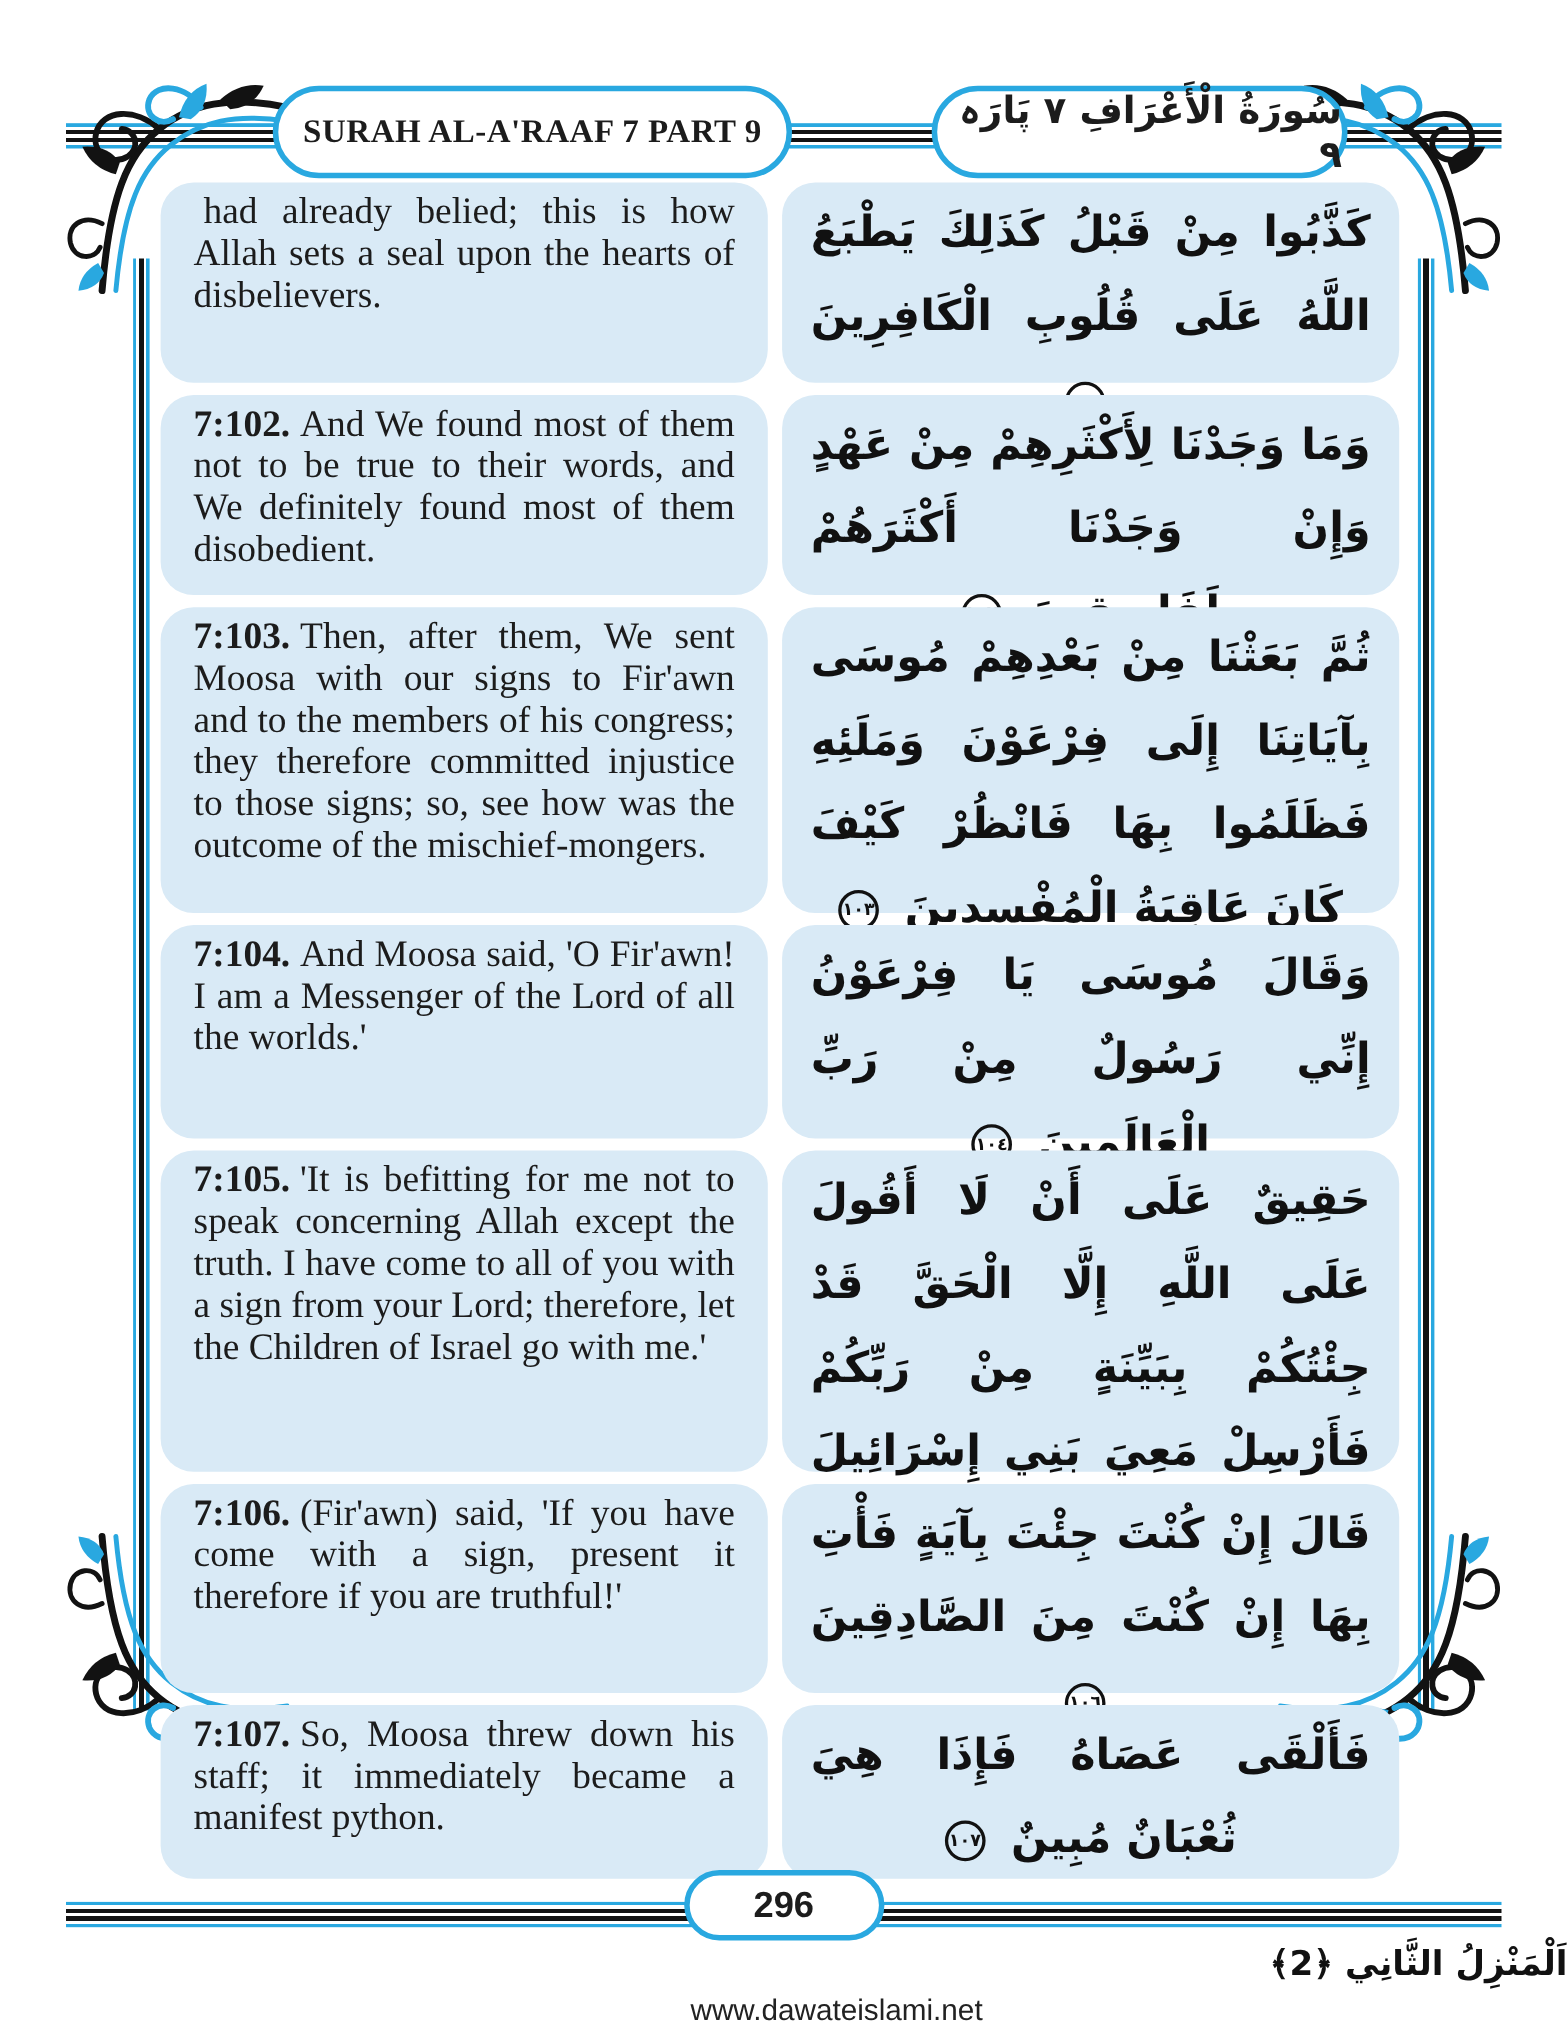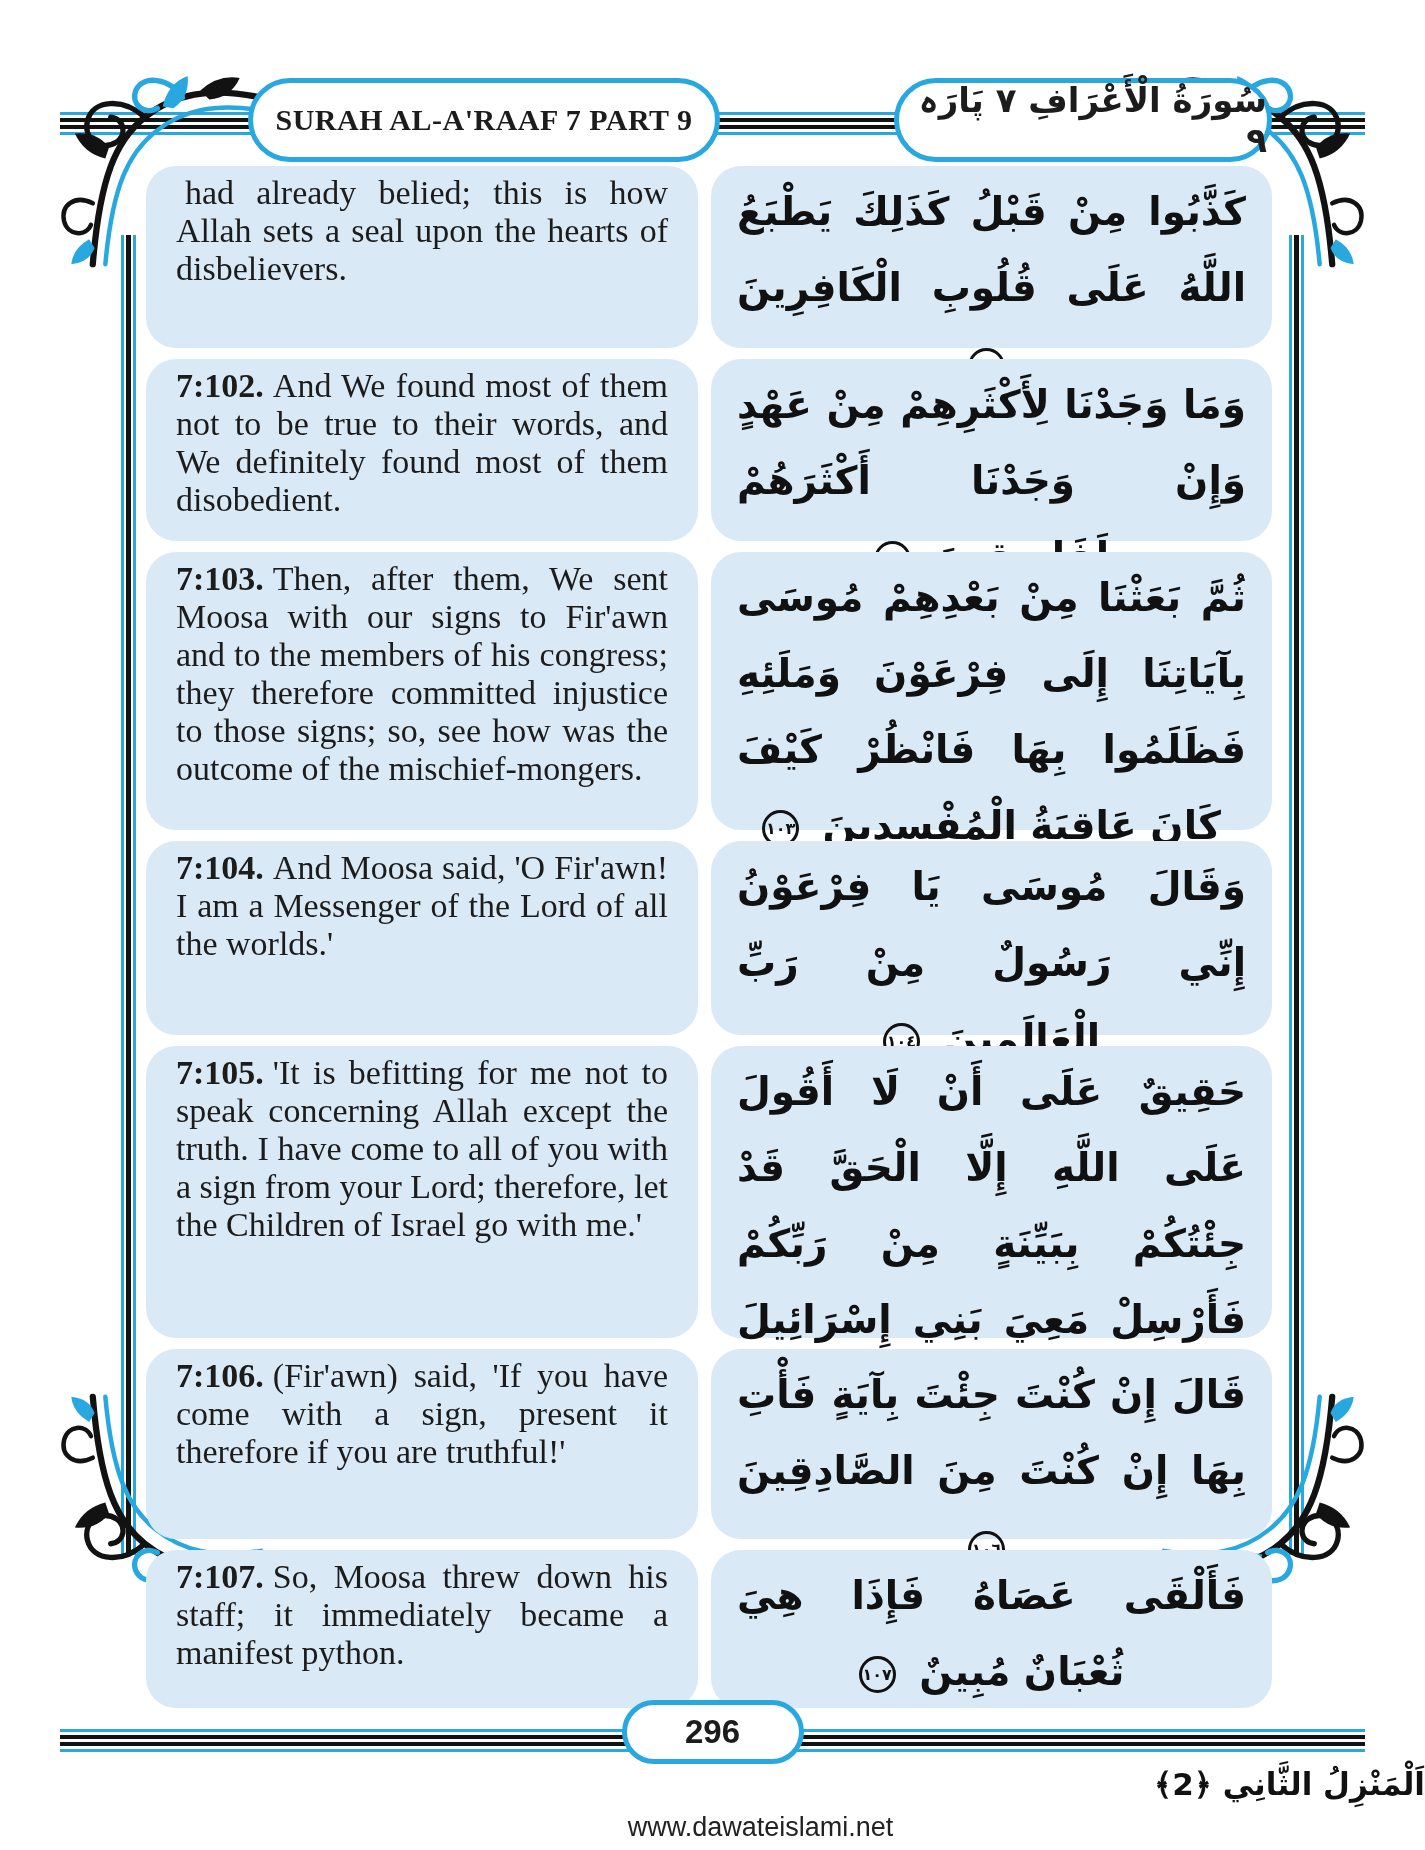--- a/index.html
+++ b/index.html
@@ -39,21 +39,21 @@
   .flourish.bl{left:48px;top:1390px;transform:scaleY(-1);}
   .flourish.br{left:1162px;top:1390px;transform:scale(-1,-1);}
 
   
   .capsule{
     position:absolute;top:78px;height:84px;background:#fff;z-index:3;
     border:5px solid var(--accent);border-radius:46px;
     display:flex;align-items:center;justify-content:center;box-sizing:border-box;
   }
   .cap-en{left:248px;width:472px;font-weight:bold;font-size:30px;letter-spacing:.5px;}
-  .cap-ar{left:894px;width:378px;font-family:"DejaVu Sans",sans-serif;
+  .cap-ar{left:847px;width:378px;font-family:"DejaVu Sans",sans-serif;
           font-weight:bold;font-size:34px;direction:rtl;}
 
   
   .content{
     position:absolute;left:146px;top:166px;width:1126px;
     display:flex;flex-direction:column;gap:11px;z-index:2;
   }
   .vrow{display:flex;gap:13px;}
   .panel{
     background:var(--panel);border-radius:30px;box-sizing:border-box;

